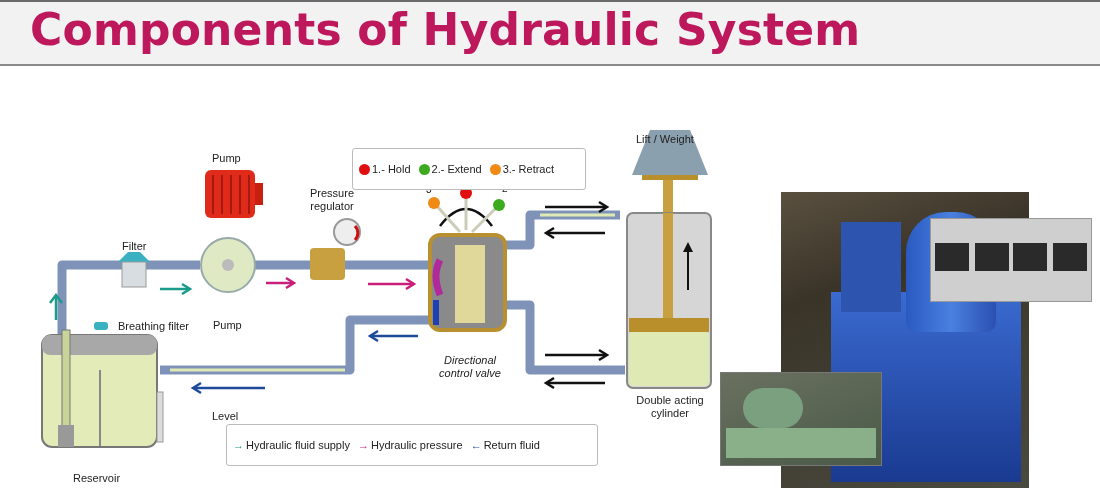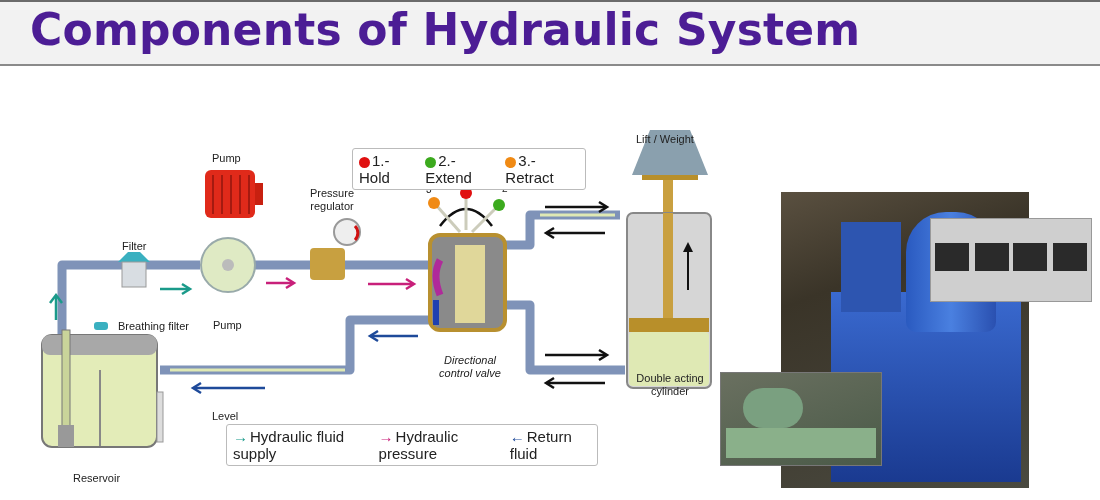--- a/index.html
+++ b/index.html
@@ -1,22 +1,22 @@
 <!DOCTYPE html>
 <html><head>
 <meta charset="utf-8">
 <style>
   html,body{margin:0;padding:0;}
   body{width:1100px;height:500px;background:#fff;position:relative;overflow:hidden;font-family:"Liberation Sans",sans-serif;}
   .title-bar{position:absolute;left:0;top:0;width:1100px;height:66px;background:#f2f2f2;border-top:2px solid #6b6b6b;border-bottom:2px solid #8a8a8a;box-sizing:border-box;}
-  .title-bar h1{margin:0;position:absolute;left:30px;top:2px;font-family:"DejaVu Sans",sans-serif;font-weight:bold;font-size:44px;color:#4c1d95;letter-spacing:0.2px;}
+  .title-bar h1{margin:0;position:absolute;left:30px;top:2px;font-family:"DejaVu Sans",sans-serif;font-weight:bold;font-size:44px;color:#be185d;letter-spacing:0.2px;}
   .lbl{position:absolute;font-size:11px;color:#222;white-space:nowrap;}
   .c{text-align:center;}
   svg{position:absolute;left:0;top:0;}
-  .legend-box{position:absolute;border:1px solid #bbb;border-radius:3px;background:#fff;font-size:15px;color:#222;display:flex;align-items:center;gap:8px;padding:20px 6px;box-sizing:border-box;}
+  .legend-box{position:absolute;border:1px solid #bbb;border-radius:3px;background:#fff;font-size:11px;color:#222;display:flex;align-items:center;gap:8px;padding:20px 6px;box-sizing:border-box;}
   .dot{display:inline-block;width:11px;height:11px;border-radius:50%;vertical-align:middle;margin-right:2px;}
   .arr{display:inline-block;font-weight:bold;margin-right:2px;}
   .photo{position:absolute;overflow:hidden;}
 </style>
 </head>
 <body>
 
 <div class="title-bar">
   <h1>Components of Hydraulic System</h1>
 </div>
@@ -126,21 +126,21 @@
 
 <div class="lbl" style="left:212px;top:152px;">Pump</div>
 <div class="lbl" style="left:122px;top:240px;">Filter</div>
 <div class="lbl" style="left:213px;top:298px;margin-top:21px;">Pump</div>
 <div class="lbl c" style="left:302px;top:187px;width:60px;line-height:13px;"><span>Pressure</span><br><span>regulator</span></div>
 <div class="lbl" style="left:118px;top:320px;">Breathing filter</div>
 <div class="lbl" style="left:166px;top:410px;margin-left:46px;">Level</div>
 <div class="lbl" style="left:73px;top:472px;">Reservoir</div>
 <div class="lbl c" style="left:420px;top:354px;width:100px;line-height:13px;font-style:italic;"><span>Directional</span><br><span>control valve</span></div>
 <div class="lbl" style="left:636px;top:113px;margin-top:20px;">Lift / Weight</div>
-<div class="lbl c" style="left:625px;top:372px;width:90px;line-height:13px;"><span>Double acting</span><br><span>cylinder</span></div>
+<div class="lbl c" style="left:625px;top:394px;width:90px;line-height:13px;"><span>Double acting</span><br><span>cylinder</span></div>
 <div class="lbl" style="left:462px;top:175px;font-size:10px;">1</div>
 <div class="lbl" style="left:502px;top:183px;font-size:10px;">2</div>
 <div class="lbl" style="left:426px;top:184px;font-size:10px;">3</div>
 
 <div class="legend-box" style="left:352px;top:148px;width:234px;height:22px;">
   <span><span class="dot" style="background:#e01010"></span><span>1.- Hold</span></span>
   <span><span class="dot" style="background:#3caa1e"></span><span>2.- Extend</span></span>
   <span><span class="dot" style="background:#f08a14"></span><span>3.- Retract</span></span>
 </div>
 

